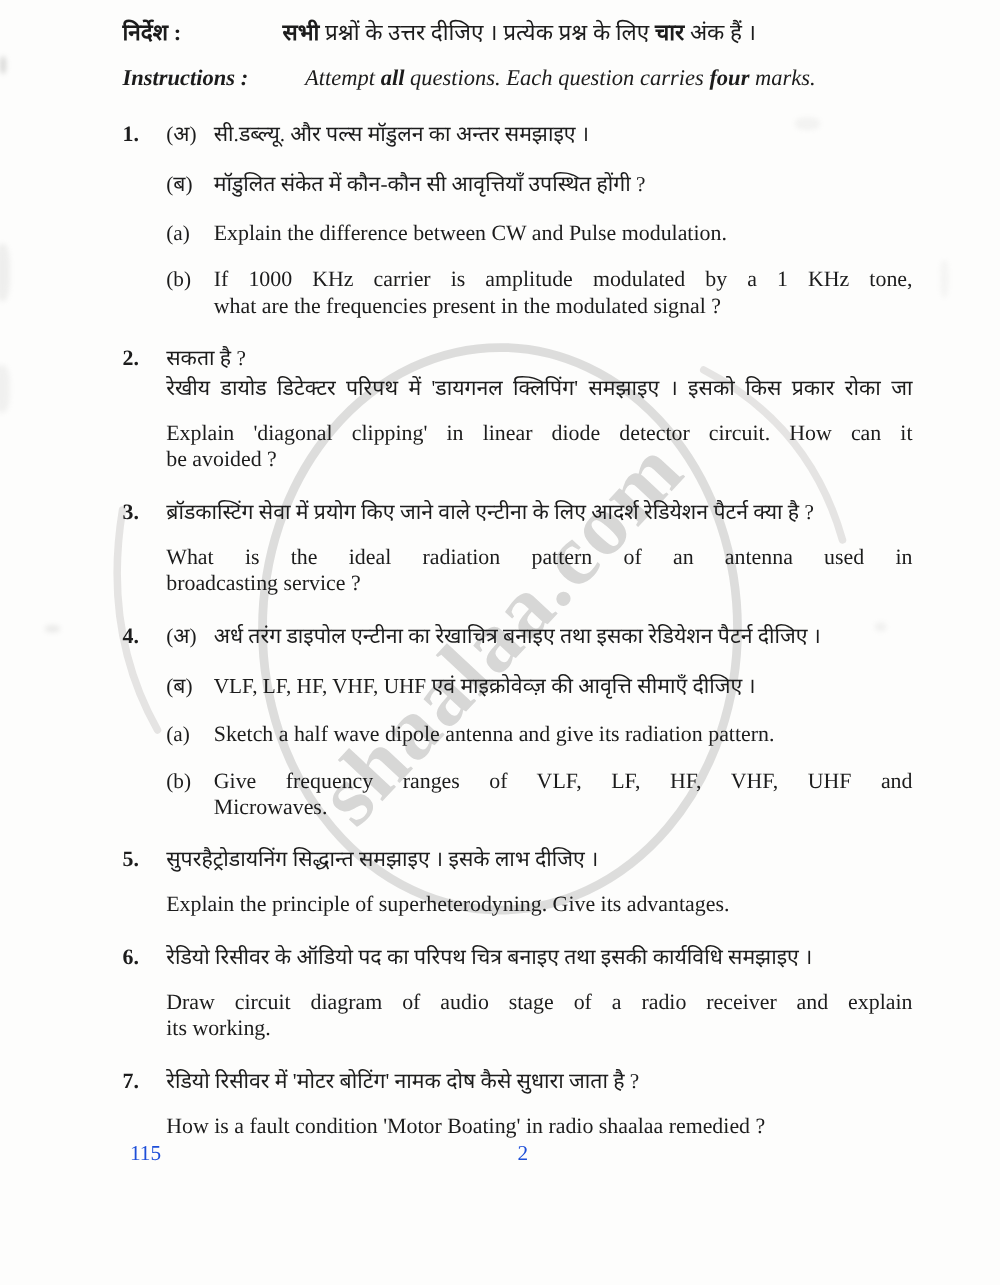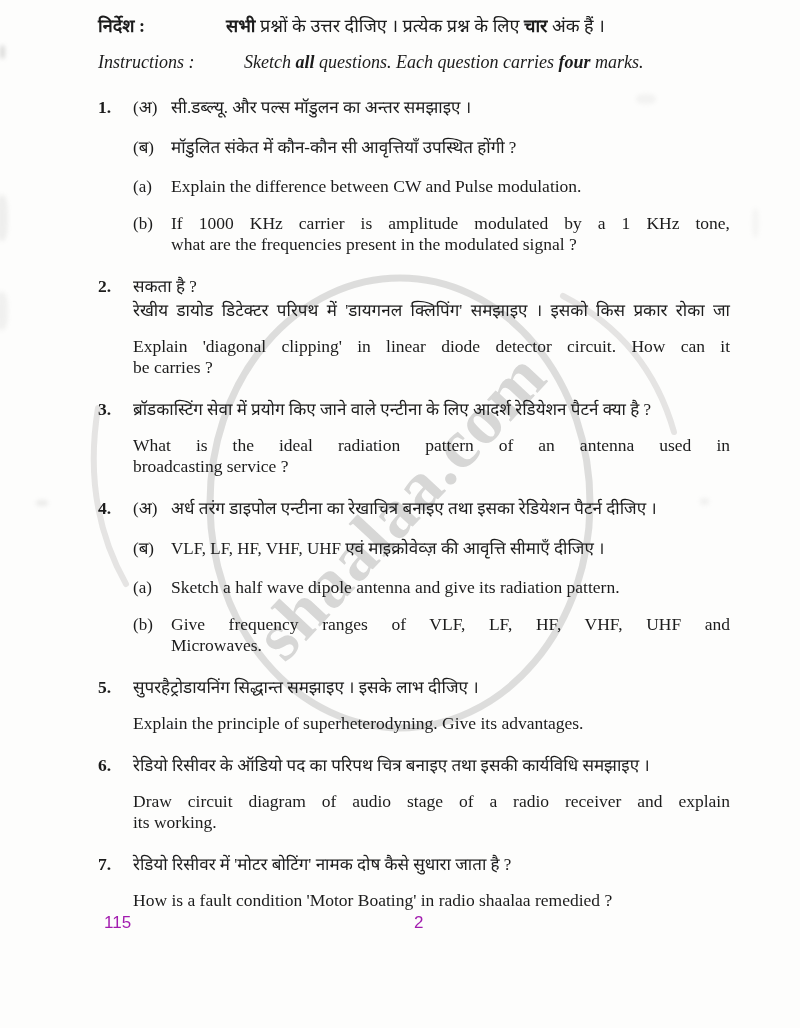--- a/index.html
+++ b/index.html
@@ -9,40 +9,40 @@
     font-family:"Liberation Serif","DejaVu Serif",serif;color:#1c1c1c;
   }
   .watermark{position:absolute;left:0;top:0;width:800px;height:1028px;pointer-events:none;}
   .content{position:absolute;left:98px;top:12px;width:632px;}
   
   .instr{margin-bottom:21px;}
   .instr-row{display:flex;}
   .instr-row.en-row{margin-top:9px;}
   .instr-label{flex:none;}
   .hi-label{width:128px;font-weight:bold;font-size:18px;line-height:28px;}
-  .en-label{width:146px;font-weight:normal;font-style:italic;font-size:18px;line-height:26px;}
+  .en-label{width:146px;font-weight:bold;font-style:italic;font-size:18px;line-height:26px;}
   .hi-text{font-size:18px;line-height:28px;}
   .en-text{font-style:italic;font-size:18px;line-height:26px;}
   .b{font-weight:bold;}
   
   .q{display:flex;margin-bottom:20px;}
   .qnum{flex:none;width:35px;font-weight:bold;font-size:17.5px;line-height:23px;}
   .qbody{width:597px;}
   .part{display:flex;margin-bottom:13px;}
   .part.labeled{margin-bottom:16px;}
   .part:last-child{margin-bottom:0;}
   .plabel{flex:none;width:38px;font-size:17px;line-height:23px;}
   .part.en .plabel{line-height:21px;}
   .ptext{flex:1;min-width:0;}
   .hi .line{font-size:17px;line-height:24px;font-family:"Liberation Serif","DejaVu Serif",serif;}
   .en .line{font-size:17.5px;line-height:21px;}
   .jline{text-align:justify;text-align-last:justify;}
   
   .footer{position:absolute;left:0;top:913px;width:800px;height:24px;
-          font-family:Liberation Sans, sans-serif;font-size:17px;color:#a21caf;}
+          font-family:Liberation Serif, serif;font-size:17px;color:#1d4ed8;}
   .f-left{position:absolute;left:104px;top:0;}
   .f-center{position:absolute;left:414px;top:0;}
   
   .smudge{position:absolute;background:#9a9a98;filter:blur(2px);border-radius:40%;}
   .s1{left:-4px;top:195px;width:12px;height:46px;opacity:.14;}
   .s2{left:-5px;top:292px;width:13px;height:38px;opacity:.12;}
   .s3{left:0px;top:45px;width:5px;height:14px;opacity:.35;}
   .s4{left:36px;top:500px;width:12px;height:6px;opacity:.18;}
   .s5{left:636px;top:94px;width:20px;height:10px;opacity:.10;}
   .s6{left:752px;top:208px;width:7px;height:30px;opacity:.08;}
@@ -63,21 +63,21 @@
   </svg>
 
   <div class="content">
     <div class="instr">
       <div class="instr-row">
         <span class="instr-label hi-label">निर्देश :</span>
         <span class="instr-text hi-text" id="hindi-instr"><span class="b">सभी</span><span> प्रश्नों के उत्तर दीजिए । प्रत्येक प्रश्न के लिए </span><span class="b">चार</span><span> अंक हैं ।</span></span>
       </div>
       <div class="instr-row en-row">
         <span class="instr-label en-label">Instructions :</span>
-        <span class="instr-text en-text" id="english-instr"><span>Sketch </span><span class="b">all</span><span> questions. Each question carries </span><span class="b">four</span><span> marks.</span></span>
+        <span class="instr-text en-text" id="english-instr"><span>Attempt </span><span class="b">all</span><span> questions. Each question carries </span><span class="b">four</span><span> marks.</span></span>
       </div>
     </div>
     <div id="questions">
         <div class="q">
           <div class="qnum">1.</div>
           <div class="qbody">
             <div class="part hi labeled">
               <span class="plabel">(अ)</span>
               <div class="ptext">
                 <div class="line">सी.डब्ल्यू. और पल्स मॉडुलन का अन्तर समझाइए ।</div>
@@ -109,21 +109,21 @@
           <div class="qbody">
             <div class="part hi">
               <div class="ptext">
                 <div class="line">सकता है ?</div>
                 <div class="line jline">रेखीय डायोड डिटेक्टर परिपथ में 'डायगनल क्लिपिंग' समझाइए । इसको किस प्रकार रोका जा</div>
               </div>
             </div>
             <div class="part en">
               <div class="ptext">
                 <div class="line jline">Explain 'diagonal clipping' in linear diode detector circuit. How can it</div>
-                <div class="line">be carries ?</div>
+                <div class="line">be avoided ?</div>
               </div>
             </div>
           </div>
         </div>
         <div class="q">
           <div class="qnum">3.</div>
           <div class="qbody">
             <div class="part hi">
               <div class="ptext">
                 <div class="line">ब्रॉडकास्टिंग सेवा में प्रयोग किए जाने वाले एन्टीना के लिए आदर्श रेडियेशन पैटर्न क्या है ?</div>

